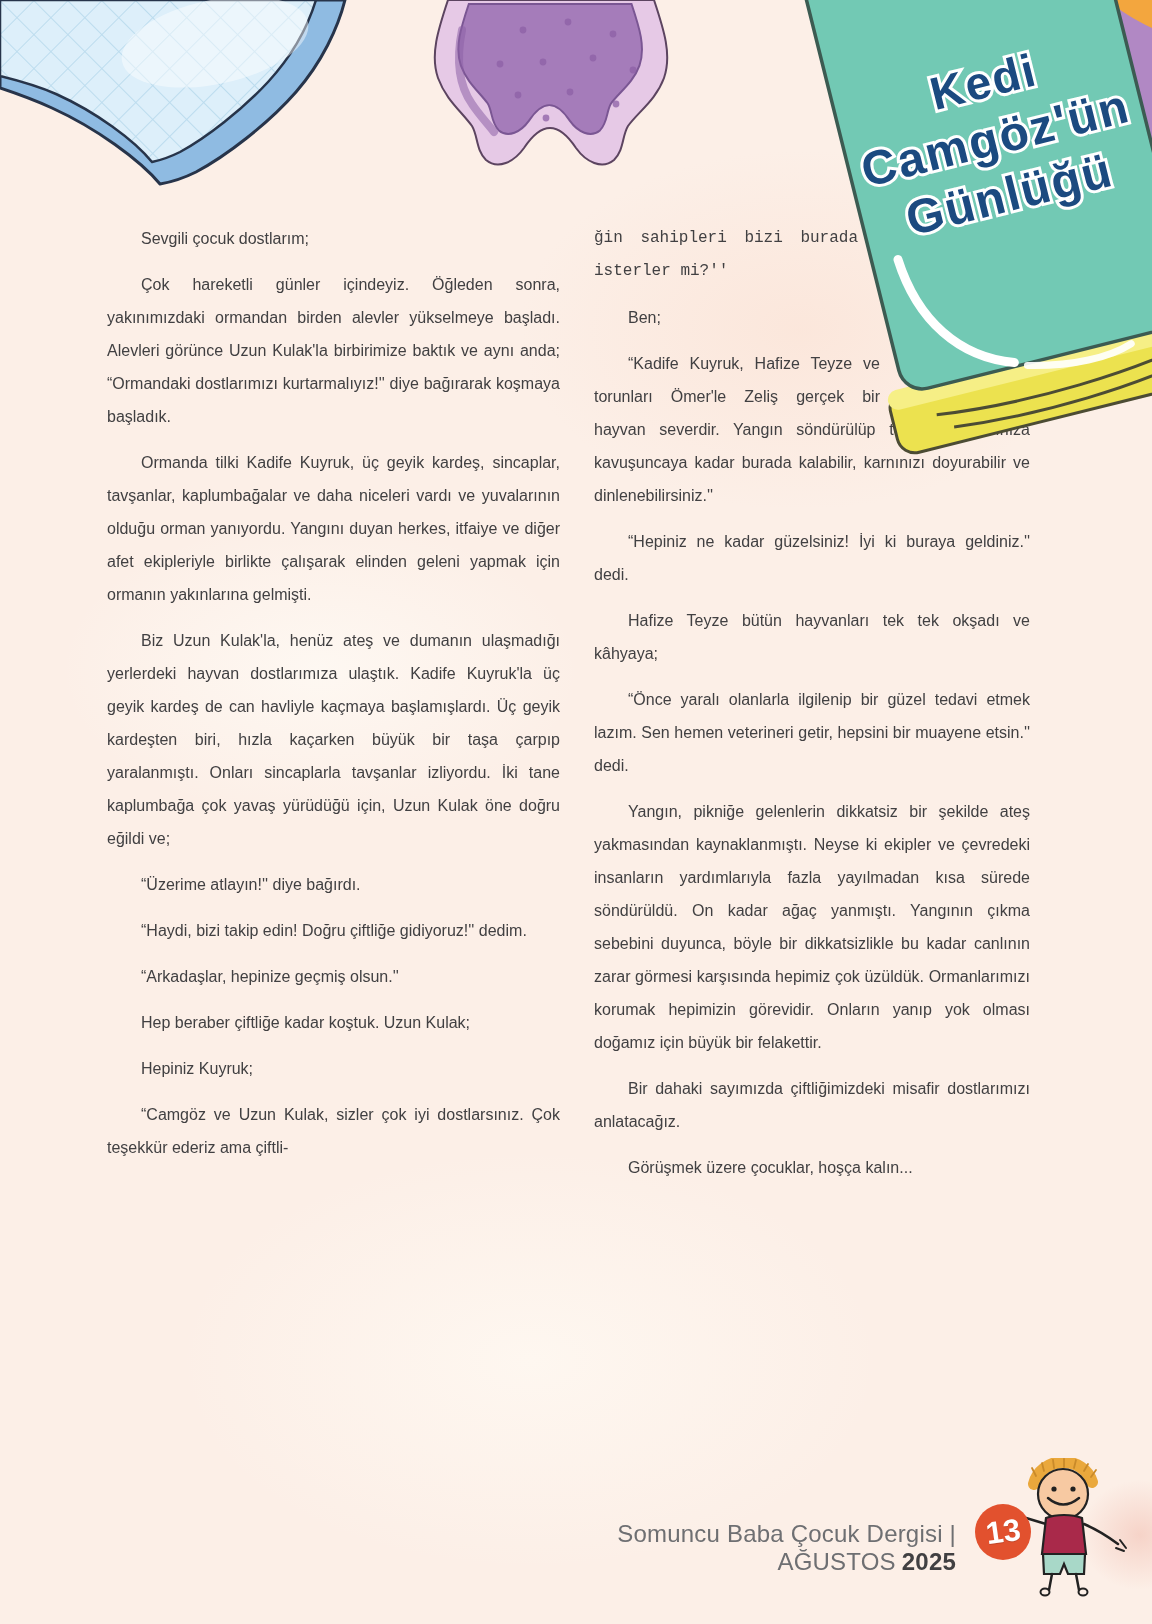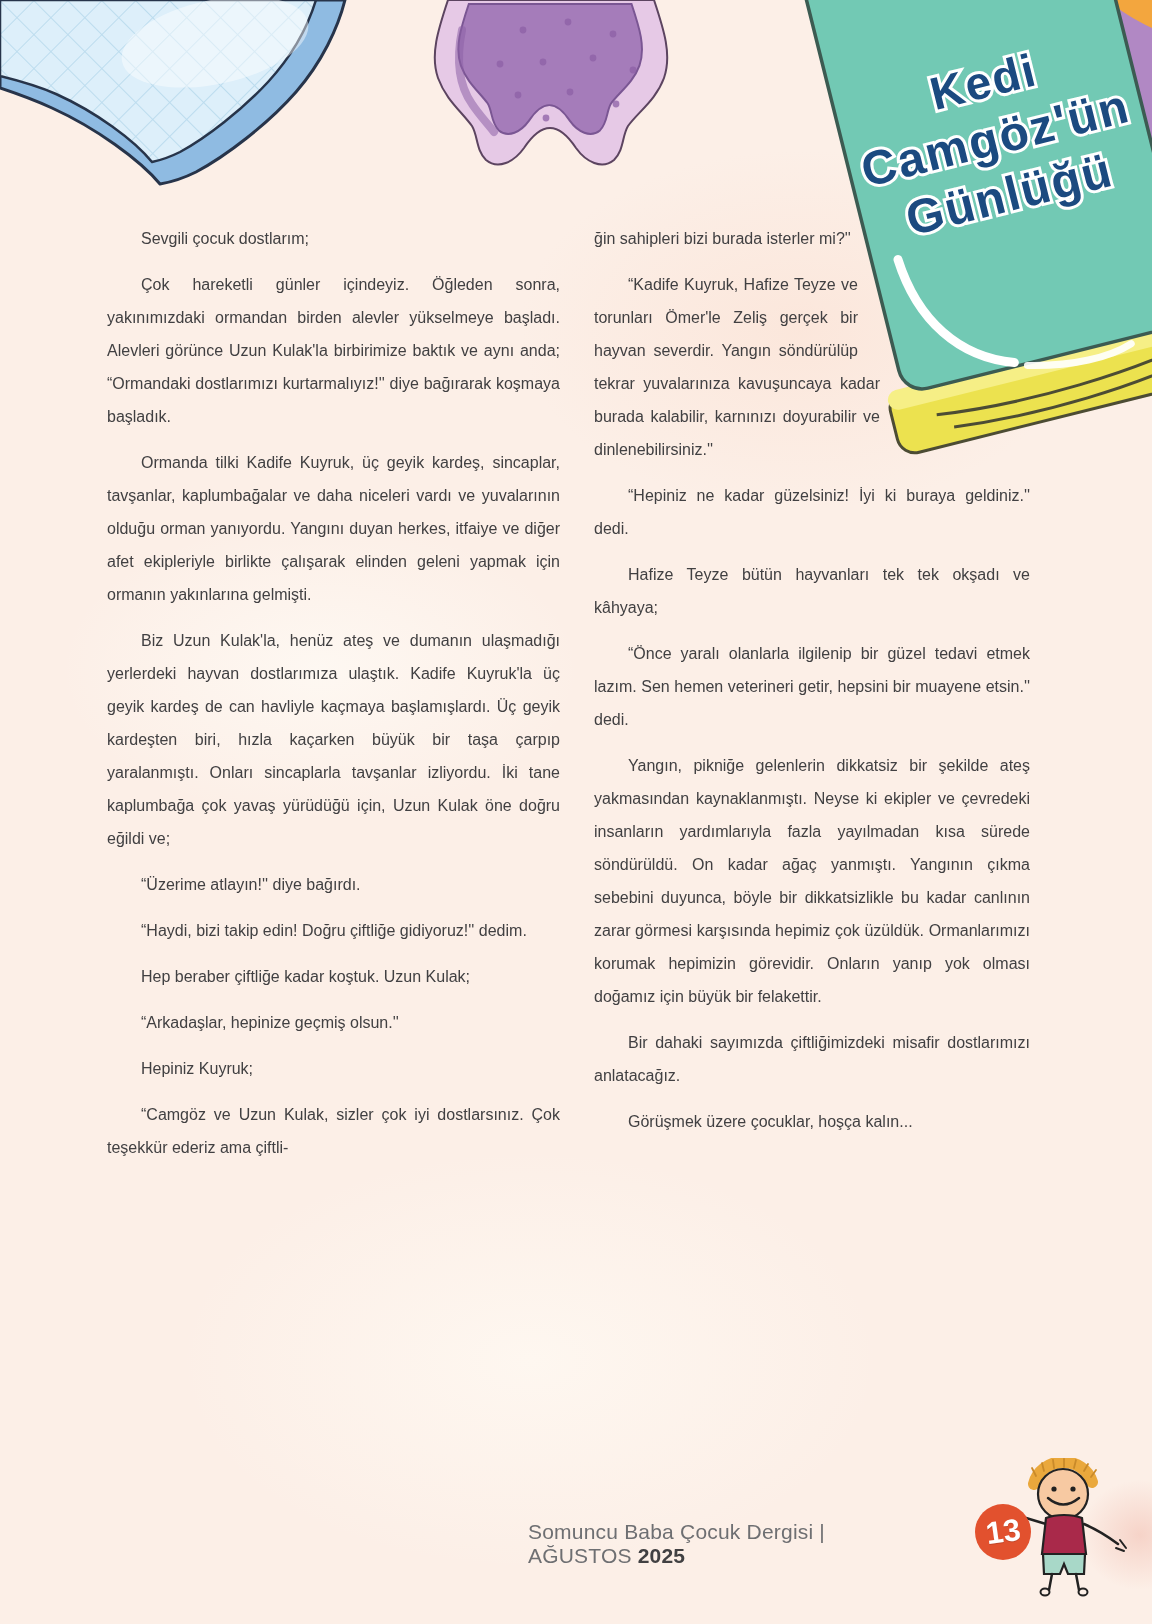--- a/index.html
+++ b/index.html
@@ -18,30 +18,30 @@
   .deco.blanket{left:0;top:0;}
   .deco.star{left:428px;top:0;}
   .deco.book{left:790px;top:-20px;z-index:3;}
   .deco.boy{left:1000px;top:1458px;}
 
   .col{
     position:absolute;top:222px;
     color:#414042;font-size:16px;line-height:33px;text-align:justify;
   }
   .col p{margin:0 0 13px 0;text-indent:34px;}
-  .col p.cont{text-indent:0;}
+  .col p.cont{text-indent:0;font-family:Liberation Mono, monospace;}
   .col-left{left:107px;width:453px;}
   .col-right{left:594px;width:436px;}
   .spacer{float:right;clear:right;}
   .spacer.s1{width:172px;height:124px;}
   .spacer.s2{width:150px;height:62px;}
 
   .footer-text{
-    position:absolute;left:528px;top:1520px;width:396px;text-align:left;
-    font-size:21px;color:#6e6f72;letter-spacing:.2px;
+    position:absolute;left:560px;top:1520px;width:396px;text-align:right;
+    font-size:24px;color:#6e6f72;letter-spacing:.2px;
   }
   .footer-text .year{color:#414042;font-weight:bold;margin-left:6px;}
 
   .page-badge{
     position:absolute;left:975px;top:1504px;width:56px;height:56px;border-radius:50%;
     background:#e2512e;display:flex;align-items:center;justify-content:center;z-index:4;
   }
   .page-badge span{
     color:#ffffff;font-weight:bold;font-size:31px;transform:rotate(-8deg);
     text-shadow:0 1px 0 rgba(0,0,0,.15);
@@ -108,30 +108,31 @@
     </g>
   </svg>
 
   <div class="col col-left">
     <p>Sevgili çocuk dostlarım;</p>
     <p>Çok hareketli günler içindeyiz. Öğleden sonra, yakınımızdaki ormandan birden alevler yükselmeye başladı. Alevleri görünce Uzun Kulak'la birbirimize baktık ve aynı anda; “Ormandaki dostlarımızı kurtarmalıyız!'' diye bağırarak koşmaya başladık.</p>
     <p>Ormanda tilki Kadife Kuyruk, üç geyik kardeş, sincaplar, tavşanlar, kaplumbağalar ve daha niceleri vardı ve yuvalarının olduğu orman yanıyordu. Yangını duyan herkes, itfaiye ve diğer afet ekipleriyle birlikte çalışarak elinden geleni yapmak için ormanın yakınlarına gelmişti.</p>
     <p>Biz Uzun Kulak'la, henüz ateş ve dumanın ulaşmadığı yerlerdeki hayvan dostlarımıza ulaştık. Kadife Kuyruk'la üç geyik kardeş de can havliyle kaçmaya başlamışlardı. Üç geyik kardeşten biri, hızla kaçarken büyük bir taşa çarpıp yaralanmıştı. Onları sincaplarla tavşanlar izliyordu. İki tane kaplumbağa çok yavaş yürüdüğü için, Uzun Kulak öne doğru eğildi ve;</p>
     <p>“Üzerime atlayın!'' diye bağırdı.</p>
     <p>“Haydi, bizi takip edin! Doğru çiftliğe gidiyoruz!'' dedim.</p>
+    <p>“Arkadaşlar, hepinize geçmiş olsun.''</p>
     <p>Hep beraber çiftliğe kadar koştuk. Uzun Kulak;</p>
-    <p>“Arkadaşlar, hepinize geçmiş olsun.''</p>
     <p>Hepiniz Kuyruk;</p>
     <p>“Camgöz ve Uzun Kulak, sizler çok iyi dostlarsınız. Çok teşekkür ederiz ama çiftli-</p>
   </div>
 
   <div class="col col-right">
     <div class="spacer s1"></div>
     <div class="spacer s2"></div>
     <p class="cont">ğin sahipleri bizi burada isterler mi?''</p>
+    <p>Ben;</p>
     <p>“Kadife Kuyruk, Hafize Teyze ve torunları Ömer'le Zeliş gerçek bir hayvan severdir. Yangın söndürülüp tekrar yuvalarınıza kavuşuncaya kadar burada kalabilir, karnınızı doyurabilir ve dinlenebilirsiniz.''</p>
     <p>“Hepiniz ne kadar güzelsiniz! İyi ki buraya geldiniz.'' dedi.</p>
     <p>Hafize Teyze bütün hayvanları tek tek okşadı ve kâhyaya;</p>
     <p>“Önce yaralı olanlarla ilgilenip bir güzel tedavi etmek lazım. Sen hemen veterineri getir, hepsini bir muayene etsin.'' dedi.</p>
     <p>Yangın, pikniğe gelenlerin dikkatsiz bir şekilde ateş yakmasından kaynaklanmıştı. Neyse ki ekipler ve çevredeki insanların yardımlarıyla fazla yayılmadan kısa sürede söndürüldü. On kadar ağaç yanmıştı. Yangının çıkma sebebini duyunca, böyle bir dikkatsizlikle bu kadar canlının zarar görmesi karşısında hepimiz çok üzüldük. Ormanlarımızı korumak hepimizin görevidir. Onların yanıp yok olması doğamız için büyük bir felakettir.</p>
     <p>Bir dahaki sayımızda çiftliğimizdeki misafir dostlarımızı anlatacağız.</p>
     <p>Görüşmek üzere çocuklar, hoşça kalın...</p>
   </div>
 
   <div class="footer-text">

